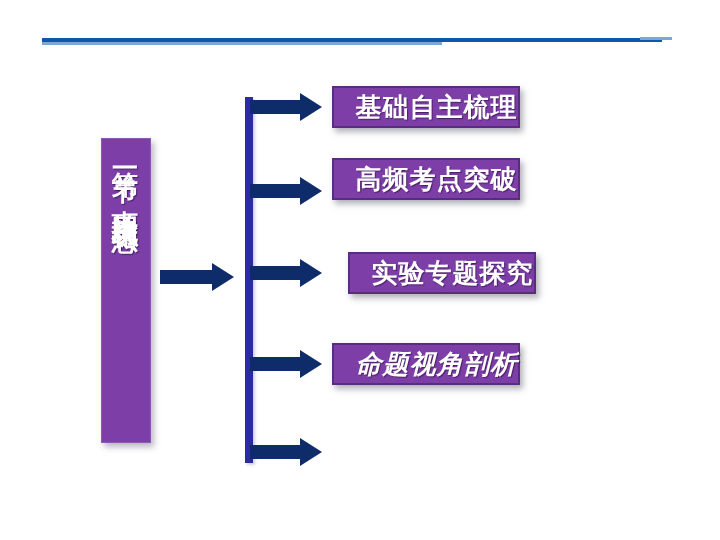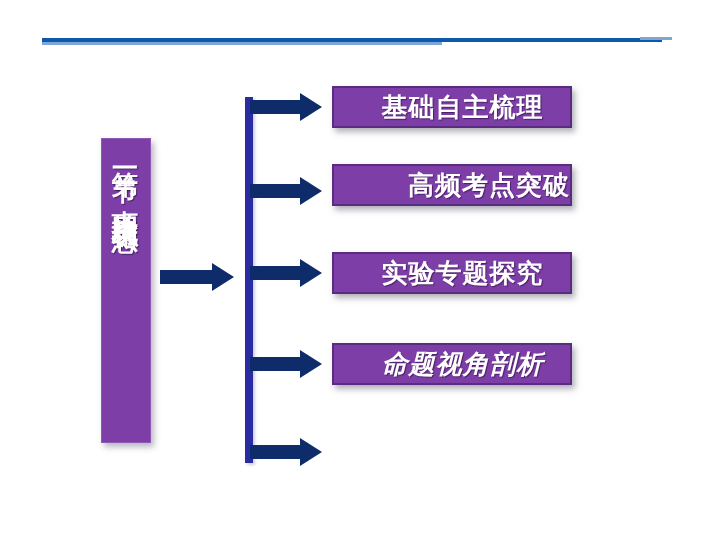--- a/index.html
+++ b/index.html
@@ -86,40 +86,40 @@
   .arrow-main   { left: 160px; top: 263px; width: 74px; }
   .arrow-b0 { left: 250px; top:  93px; width: 72px; }
   .arrow-b1 { left: 250px; top: 177px; width: 72px; }
   .arrow-b2 { left: 250px; top: 259px; width: 72px; }
   .arrow-b3 { left: 250px; top: 350px; width: 72px; }
   .arrow-b4 { left: 250px; top: 438px; width: 72px; }
 
   
   .branch-box {
     position: absolute; left: 332px;
-    width: 240px; height: 42px;
+    width: 188px; height: 42px;
     background: #7d3ea8;
     border: 2px solid #5a2c80;
     box-sizing: border-box;
     box-shadow: 3px 4px 6px rgba(100,100,120,0.5);
     display: flex; align-items: center; justify-content: center;
     cursor: pointer;
     padding-left: 21px;
   }
   .branch-box .label {
     color: #ffffff;
     font-weight: bold;
     font-size: 26px;
     letter-spacing: 1px;
     white-space: nowrap;
     text-shadow: 1px 1px 1px rgba(40,10,60,0.6);
   }
   .box-0 { top:  86px; }
-  .box-1 { top: 164px; justify-content: flex-end; }
-  .box-2 { top: 252px; }
+  .box-1 { top: 158px; }
+  .box-2 { top: 252px; margin-left: 16px; }
   .box-3 { top: 343px; font-style: italic; }
   .box-4 { top: 432px; }
 </style>
 </head>
 <body>
 
 <div class="slide">
 
   <div class="top-rule">
     <div class="dark"></div>

